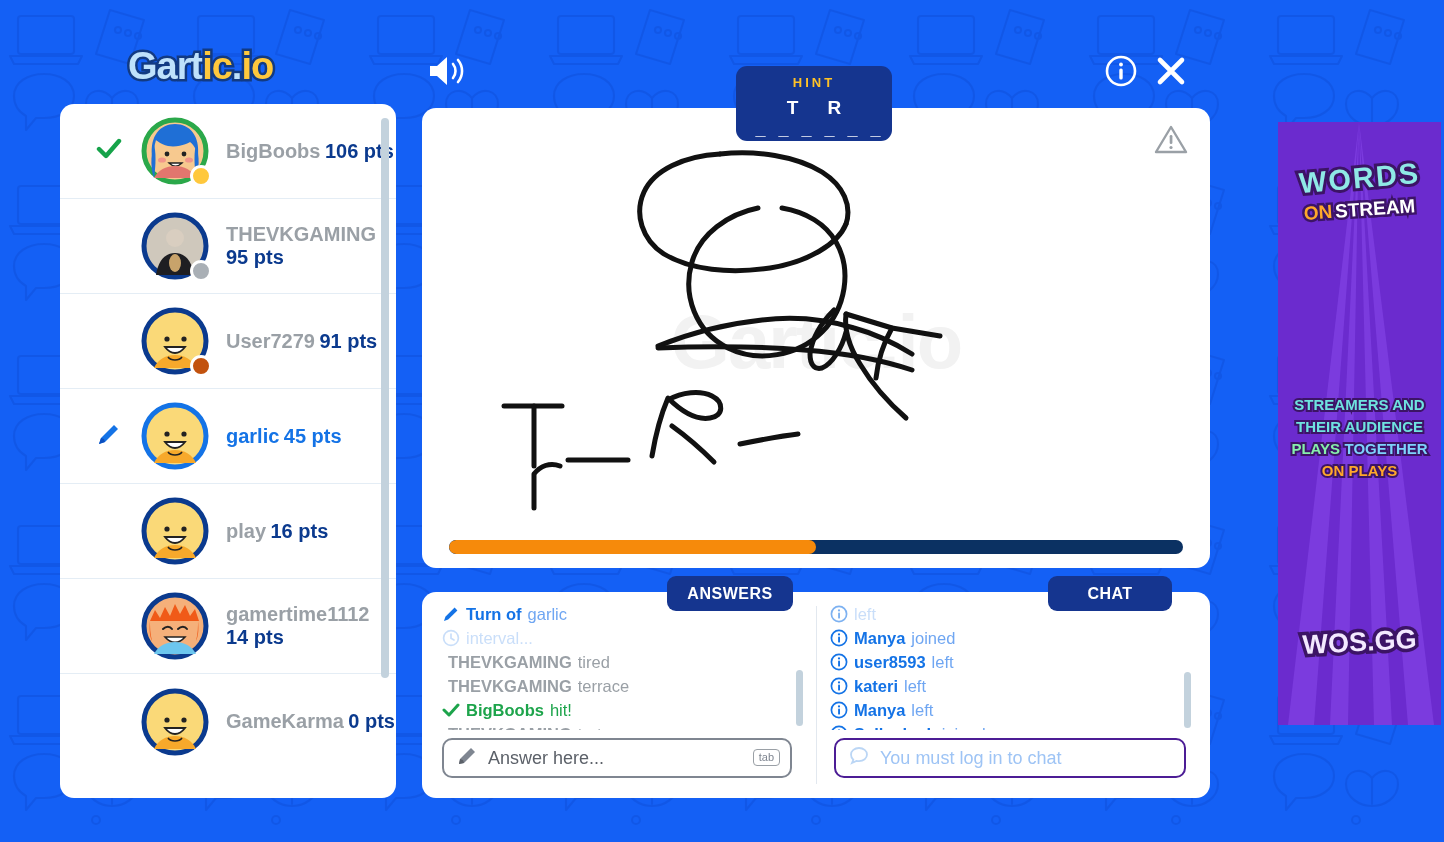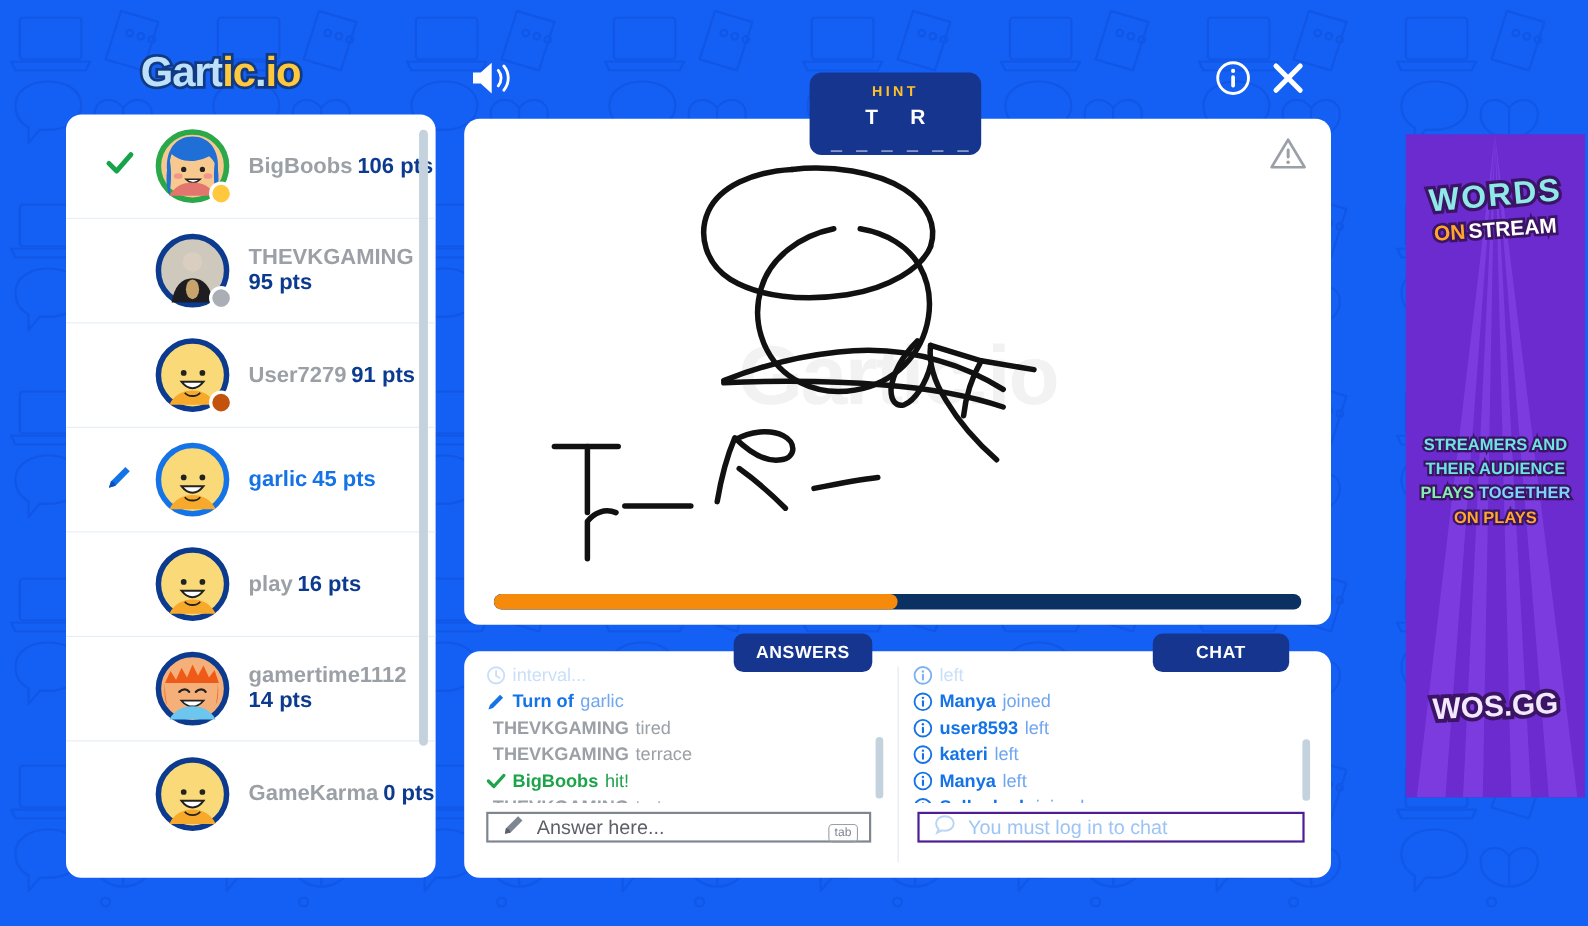--- a/index.html
+++ b/index.html
@@ -135,22 +135,22 @@
   .msg.green, .msg.green .nm { color: #1DA44B; }
   .msg.faded { color: #9EC4F5; opacity: .55; }
   .pane-scroll {
     position: absolute; width: 7px; border-radius: 4px;
     background: #C3D2DD; cursor: pointer;
   }
   #answers-scroll { left: 374px; top: 78px; height: 56px; }
   #chat-scroll { left: 762px; top: 80px; height: 56px; }
 
   .field {
-    position: absolute; top: 146px; height: 28px;
-    border-radius: 0; display: flex; align-items: center; padding: 0 12px; text-align: right;
+    position: absolute; top: 146px; height: 40px;
+    border-radius: 10px; display: flex; align-items: center; padding: 0 12px; text-align: right;
   }
   #answer-field { left: 20px; width: 350px; border: 2px solid #7F8691; }
   #chat-field { left: 412px; width: 352px; border: 2px solid #4c1d95; }
   #answer-placeholder { font-size: 18px; color: #5C6169; margin-left: 10px; }
   #chat-placeholder { font-size: 18px; color: #9EC4F5; margin-left: 10px; }
   #tab-key {
     position: absolute; right: 10px; top: 9px;
     font-size: 11px; color: #7F8691; border: 1px solid #9AA0A6;
     border-radius: 4px; padding: 2px 5px; line-height: 1;
   }
@@ -439,38 +439,38 @@
   <div id="hint-dashes">_ _ _ _ _ _ _</div>
 </div>
 
 <button id="tab-answers" class="tab-btn">ANSWERS</button>
 <button id="tab-chat" class="tab-btn">CHAT</button>
 
 <div id="bottom-card">
   <div id="divider"></div>
 
   <div id="answers-pane" class="msg-pane">
+      <div class="msg blue">
+      <span class="mi">
+          <svg viewBox="0 0 18 18" width="18" height="18">
+            <path d="M2 16l1.4-4.2L12.6 2.6l2.8 2.8-9.2 9.2z" fill="#1473E6"></path>
+          </svg>
+        </span>
+      <span class="nm">Turn of</span>
+      <span class="txt">garlic</span>
+    </div>
       <div class="msg faded">
       <span class="mi">
           <svg viewBox="0 0 18 18" width="18" height="18">
             <circle cx="9" cy="9" r="7.4" stroke="#9EC4F5" stroke-width="1.7" fill="none"></circle>
             <path d="M9 5v4.3l3 1.8" stroke="#9EC4F5" stroke-width="1.7" fill="none" stroke-linecap="round"></path>
           </svg>
         </span>
 
       <span class="txt">interval...</span>
-    </div>
-      <div class="msg blue">
-      <span class="mi">
-          <svg viewBox="0 0 18 18" width="18" height="18">
-            <path d="M2 16l1.4-4.2L12.6 2.6l2.8 2.8-9.2 9.2z" fill="#1473E6"></path>
-          </svg>
-        </span>
-      <span class="nm">Turn of</span>
-      <span class="txt">garlic</span>
     </div>
       <div class="msg grey">
       <span class="mi"></span>
       <span class="nm">THEVKGAMING</span>
       <span class="txt">tired</span>
     </div>
       <div class="msg grey">
       <span class="mi"></span>
       <span class="nm">THEVKGAMING</span>
       <span class="txt">terrace</span>

